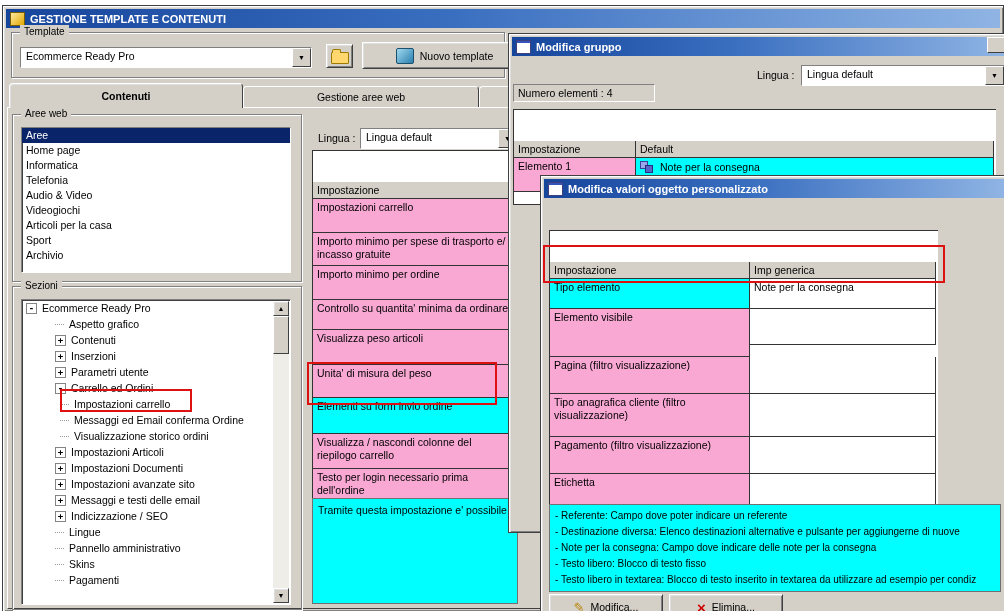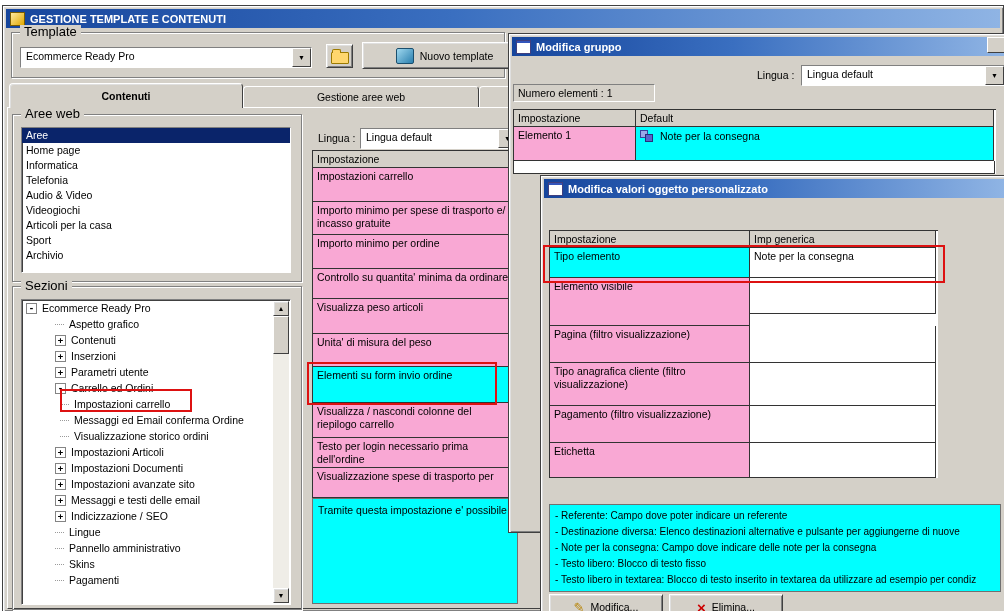--- a/index.html
+++ b/index.html
@@ -11,21 +11,21 @@
   .titlebar { position:absolute; left:3px; right:3px; top:3px; height:19px;
               background:linear-gradient(90deg,#16459c 0%, #3a6fc0 45%, #8fb4e4 100%);
               color:#fff; font-size:11px; font-weight:bold; display:flex; align-items:center;
               gap:5px; padding:0 4px; box-sizing:border-box; white-space:nowrap; overflow:hidden; }
   .appicon { width:13px; height:12px; min-width:13px; background:linear-gradient(135deg,#ffe9a0,#e0a800); border:1px solid #7a5c00; }
   .formicon { width:13px; height:12px; min-width:13px; background:#fff; border:1px solid #404080; box-shadow: inset 0 2px 0 #3355bb; }
   .tbtn-sliver { position:absolute; top:3px; width:16px; height:14px; background:#d4d0c8;
                  border:1px solid; border-color:#fff #404040 #404040 #fff; }
 
   .group { position:absolute; border:1px solid #808080; box-shadow: inset 1px 1px 0 #ffffff, 1px 1px 0 #ffffff; }
-  .glabel { position:absolute; top:-8px; left:8px; background:#d4d0c8; padding:0 4px; font-size:13px; line-height:14px; }
+  .glabel { position:absolute; top:-8px; left:8px; background:#d4d0c8; padding:0 4px; font-size:10px; line-height:14px; }
 
   .combo { position:absolute; background:#fff; border:1px solid; border-color:#808080 #ffffff #ffffff #808080;
            box-shadow: inset 1px 1px 0 #404040; display:flex; align-items:stretch; box-sizing:border-box; }
   .combo .val { flex:1; font-size:10.5px; padding:2px 5px; white-space:nowrap; overflow:hidden; background:#fff; }
   .combo .dd { width:17px; background:#d4d0c8; border:1px solid; border-color:#ffffff #404040 #404040 #ffffff;
                display:flex; align-items:center; justify-content:center; font-size:7px; color:#000; }
 
   .btn { position:absolute; background:#d4d0c8; border:1px solid; border-color:#ffffff #404040 #404040 #ffffff;
          box-shadow: inset 1px 1px 0 #dfdfdf, inset -1px -1px 0 #808080; display:flex; align-items:center;
          justify-content:center; gap:6px; font-size:10.5px; box-sizing:border-box; }
@@ -64,21 +64,21 @@
           border-color:#fff #404040 #404040 #fff; box-shadow: inset 1px 1px 0 #dfdfdf; font-size:7px;
           line-height:13px; text-align:center; box-sizing:border-box; }
   .sbtn.up { top:0; } .sbtn.down { bottom:0; }
   .sthumb { position:absolute; left:0; top:15px; width:16px; height:38px; background:#d4d0c8; border:1px solid;
             border-color:#fff #404040 #404040 #fff; box-sizing:border-box; }
 
   .grid { position:absolute; background:#fff; border-left:1px solid #333; border-top:1px solid #333; }
   .grow { display:flex; }
   .gc { border-right:1px solid #333; border-bottom:1px solid #333; box-sizing:border-box; font-size:10.5px;
         line-height:13px; padding:2px 4px; overflow:hidden; }
-  .gc.hdr  { background:#d4d0c8; }
+  .gc.hdr  { background:#d4d0c8;margin-top:31px; }
   .gc.name { background:#f9a8d4; }
   .gc.valc { background:#ffffff; }
   .gc.cyan { background:#00ffff; }
 
   .label { position:absolute; font-size:10.5px; white-space:nowrap; }
   .cyanbox { position:absolute; background:#00ffff; border:1px solid #707070; box-sizing:border-box;
              font-size:10px; line-height:16px; padding:3px 5px; overflow:hidden; white-space:nowrap; }
   .redbox { position:absolute; border:2px solid #dd1111; z-index:50; pointer-events:none; background:transparent; }
 </style>
 </head>
@@ -266,21 +266,21 @@
     <span>Modifica gruppo</span>
   </div>
   <div class="tbtn-sliver" style="right:2px"></div>
 
   <div class="label" style="left:248px;top:35px">Lingua :</div>
   <div class="combo" style="left:292px;top:31px;width:204px;height:21px">
     <span class="val">Lingua default</span>
     <span class="dd">▼</span>
   </div>
 
-  <div class="label" style="left:4px;top:50px;width:142px;height:18px;border:1px solid;border-color:#808080 #fff #fff #808080;background:#d4d0c8;padding:2px 4px;box-sizing:border-box">Numero elementi : 1</div>
+  <div class="label" style="left:4px;top:50px;width:142px;height:18px;border:1px solid;border-color:#808080 #fff #fff #808080;background:#d4d0c8;padding:2px 4px;box-sizing:border-box">Numero elementi : 4</div>
 
   <div class="grid" style="left:4px;top:75px;width:482px">
     <div class="grow">
       <div class="gc hdr" style="width:122px;height:17px">Impostazione</div>
       <div class="gc hdr" style="width:358px;height:17px">Default</div>
     </div>
     <div class="grow">
       <div class="gc name" style="width:122px;height:34px">Elemento 1</div>
       <div class="gc cyan" style="width:358px;height:34px;display:flex;align-items:flex-start;gap:6px;padding-top:3px">
         <span class="grpicon"></span>

